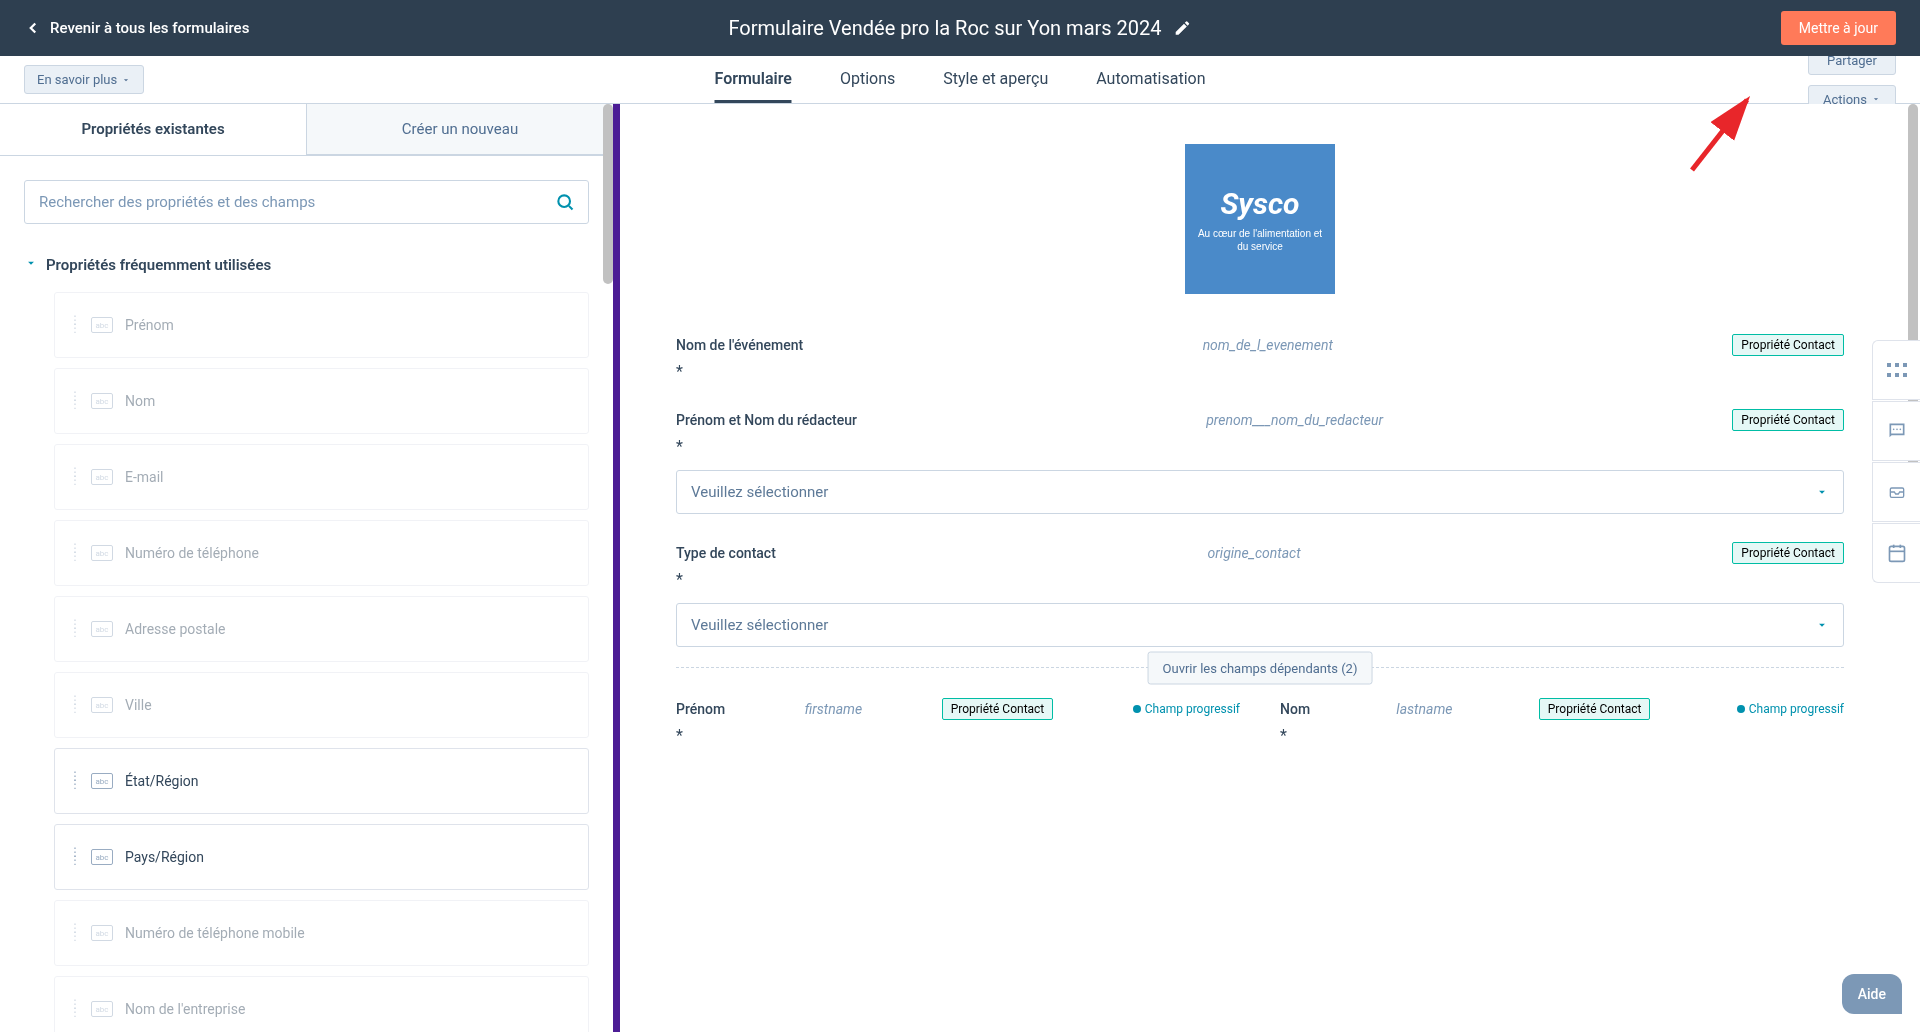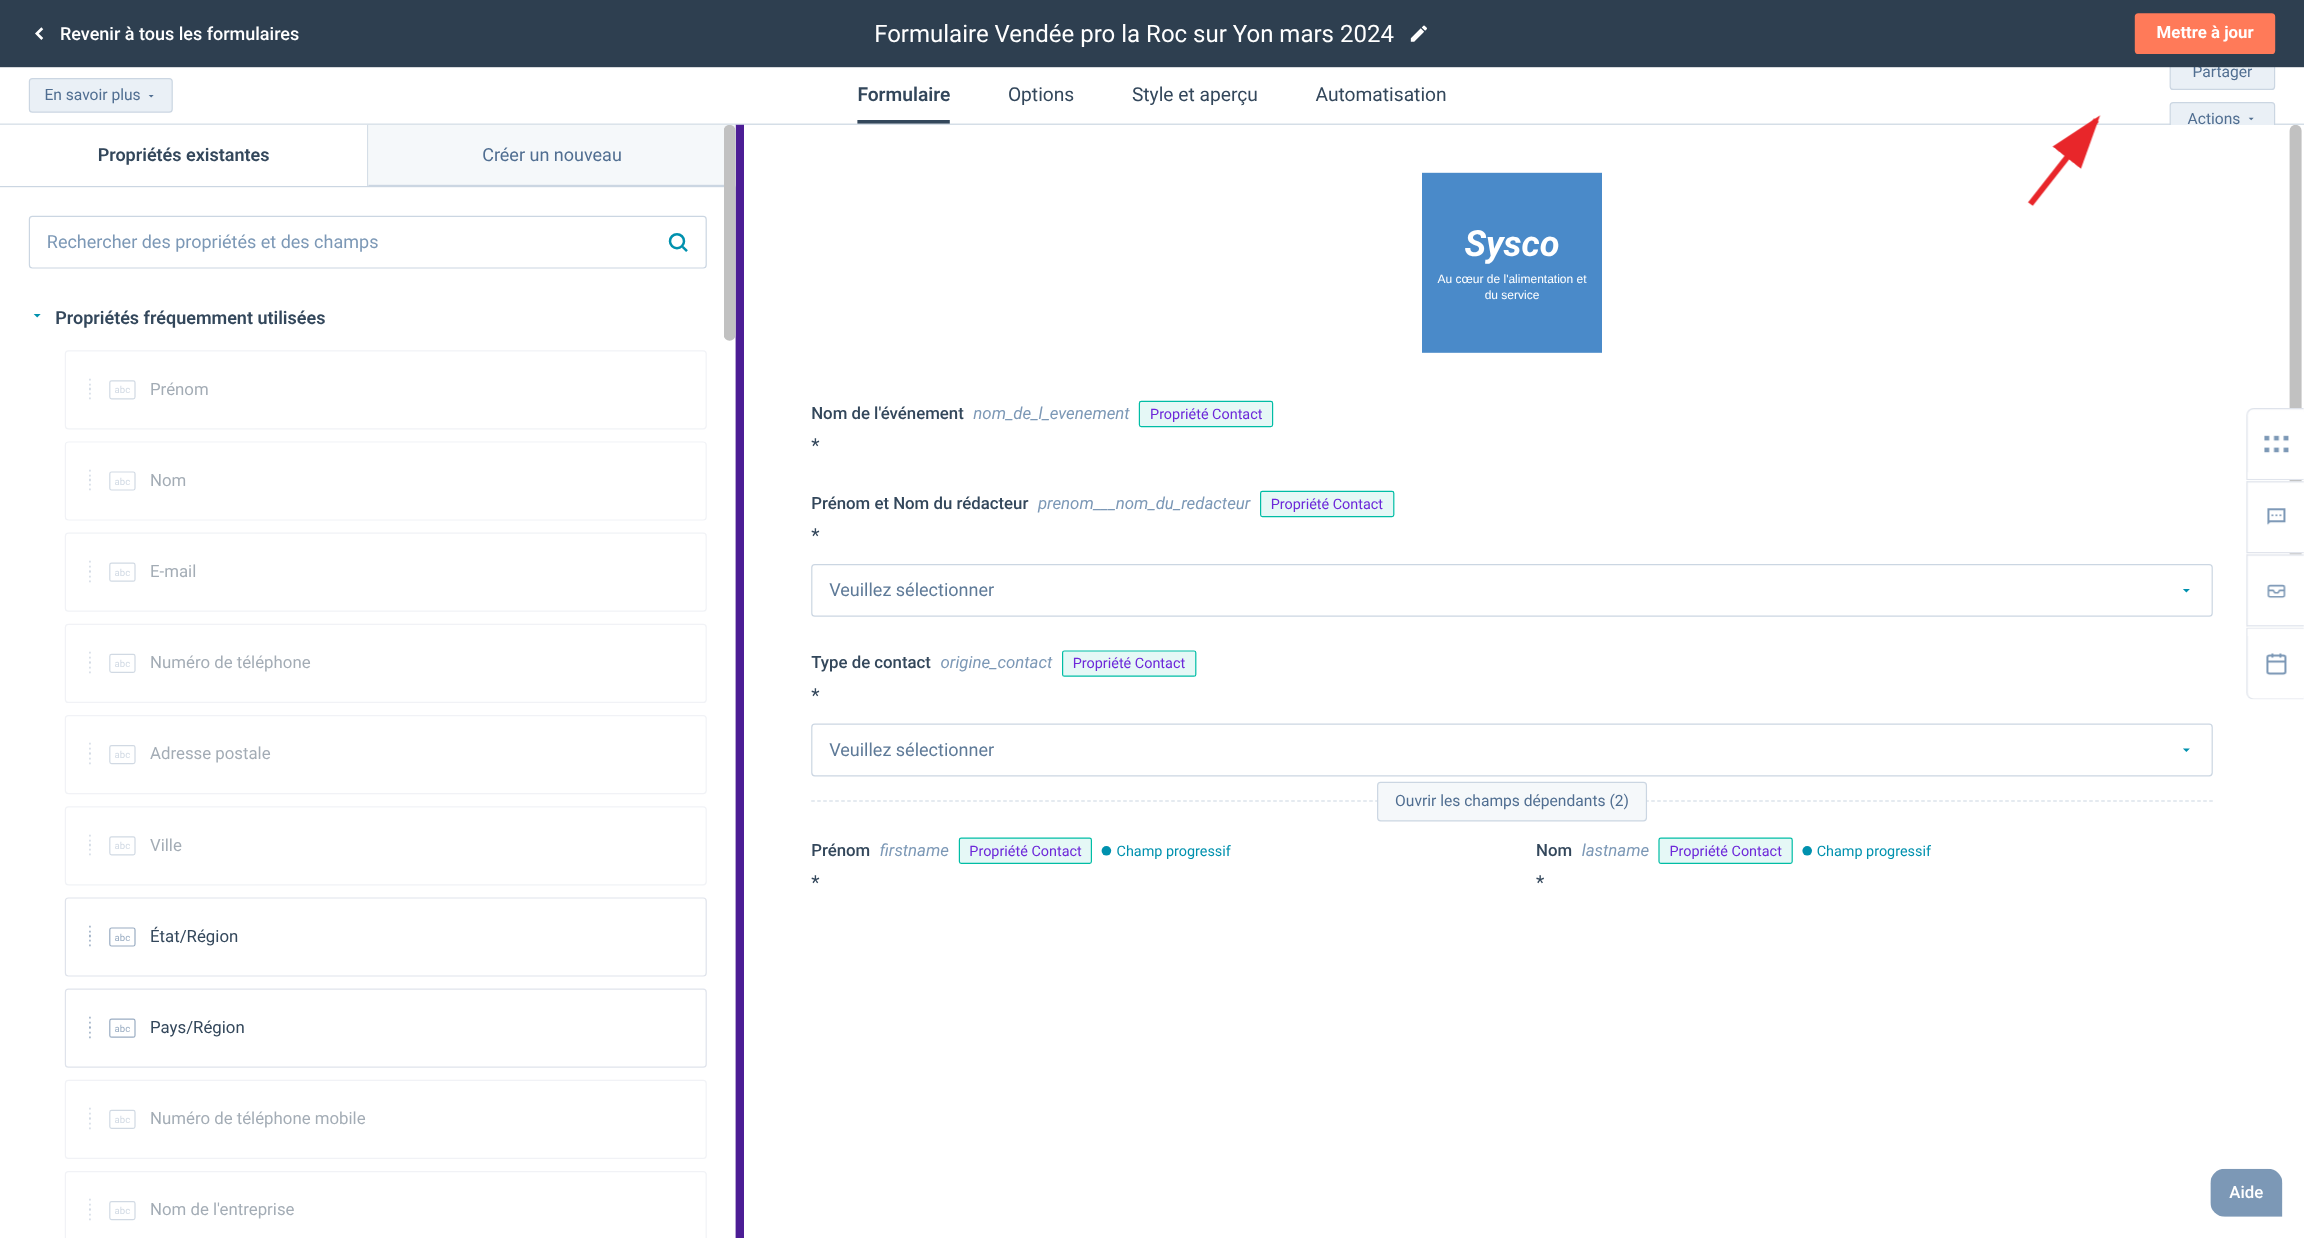--- a/index.html
+++ b/index.html
@@ -4,21 +4,21 @@
 <style>
 * { margin: 0; padding: 0; box-sizing: border-box; font-family: -apple-system, BlinkMacSystemFont, "Segoe UI", Roboto, sans-serif; }
 body { background: #fff; color: #33475b; height: 1032px; width: 1920px; overflow: hidden; }
 
 .topbar { background: #2e3f50; height: 56px; display: flex; align-items: center; padding: 0 24px; color: #fff; position: relative; }
 .back-link { display: flex; align-items: center; gap: 8px; font-size: 15px; font-weight: 500; cursor: pointer; }
 .back-link svg { width: 18px; height: 18px; }
 .form-title-wrap { position: absolute; left: 50%; transform: translateX(-50%); display: flex; align-items: center; gap: 12px; }
 .form-title { font-size: 20px; font-weight: 400; }
 .edit-pencil { color: #fff; width: 18px; height: 18px; cursor: pointer; }
-.update-btn { margin-left: auto; background: #ff7a59; color: #fff; border: none; padding: 9px 18px; font-size: 14px; font-weight: 700; border-radius: 3px; cursor: pointer; }
+.update-btn { margin-left: auto; background: #ff7a59; color: #fff; border: none; padding: 9px 18px; font-size: 14px; font-weight: 400; border-radius: 3px; cursor: pointer; }
 
 .subbar { height: 48px; background: #fff; border-bottom: 1px solid #cbd6e2; display: flex; align-items: center; padding: 0 24px; }
 .learn-more-btn { background: #eaf0f6; border: 1px solid #cbd6e2; color: #506e91; padding: 6px 12px; font-size: 13px; border-radius: 3px; cursor: pointer; display: flex; align-items: center; gap: 4px; }
 .main-tabs { display: flex; gap: 48px; position: absolute; left: 50%; transform: translateX(-50%); }
 .main-tab { font-size: 16px; color: #33475b; padding: 12px 0; cursor: pointer; border-bottom: 3px solid transparent; }
 .main-tab.active { font-weight: 600; border-bottom-color: #33475b; }
 .right-actions { margin-left: auto; display: flex; gap: 10px; flex-direction: column; }
 .btn-secondary { background: #eaf0f6; border: 1px solid #cbd6e2; color: #506e91; padding: 6px 14px; font-size: 13px; border-radius: 3px; cursor: pointer; }
 .btn-secondary.dd { display: flex; align-items: center; gap: 4px; }
 
@@ -52,24 +52,24 @@
 .right-panel { flex: 1; background: #fff; overflow-y: auto; position: relative; }
 .right-scroll-track { position: absolute; right: 0; top: 0; bottom: 0; width: 14px; }
 .right-scroll-thumb { position: absolute; right: 2px; top: 0; width: 10px; height: 400px; background: #c1c1c1; border-radius: 5px; }
 .form-canvas { padding: 40px 56px 100px 56px; max-width: 1280px; }
 .logo-block { display: flex; justify-content: center; margin-bottom: 40px; }
 .logo-tile { width: 150px; height: 150px; background: #4a8ac9; color: #fff; display: flex; flex-direction: column; align-items: center; justify-content: center; font-family: Georgia, serif; text-align: center; padding: 10px; }
 .logo-brand { font-size: 30px; font-style: italic; font-weight: bold; }
 .logo-tag { font-size: 10px; line-height: 1.3; margin-top: 6px; font-family: sans-serif; font-style: normal; }
 
 .form-field-block { margin-bottom: 28px; }
-.field-label-row { display: flex; align-items: center; flex-wrap: wrap; gap: 8px; font-size: 14px; color: #33475b; margin-bottom: 6px; }
+.field-label-row { display: flex; align-items: center; flex-wrap: wrap; gap: 8px; font-size: 14px; color: #33475b; margin-bottom: 6px; justify-content: space-between; }
 .field-label { font-weight: 500; }
 .field-api { font-style: italic; color: #7c98b6; }
-.prop-badge { border: 1px solid #00bda5; background: #e5f8f6; color: #6d28d9; font-size: 12px; padding: 3px 8px; border-radius: 2px; }
+.prop-badge { border: 1px solid #00bda5; background: #e5f8f6; color: #000000; font-size: 12px; padding: 3px 8px; border-radius: 2px; }
 .required { display: block; margin-top: 2px; color: #33475b; }
 .radio-row { display: flex; align-items: center; gap: 10px; margin-top: 12px; }
 .radio-outer { width: 18px; height: 18px; border: 2px solid #0091ae; border-radius: 50%; display: flex; align-items: center; justify-content: center; }
 .radio-inner { width: 8px; height: 8px; background: #0091ae; border-radius: 50%; }
 .select-box { margin-top: 14px; border: 1px solid #cbd6e2; border-radius: 3px; padding: 12px 14px; font-size: 15px; color: #5e7a98; display: flex; align-items: center; justify-content: space-between; cursor: pointer; }
 .select-box svg { color: #0091ae; width: 14px; height: 14px; }
 
 .dependent-bar { border-top: 1px dashed #cbd6e2; position: relative; margin: 20px 0 30px; height: 1px; }
 .dependent-btn { position: absolute; left: 50%; top: 50%; transform: translate(-50%, -50%); background: #f5f8fa; border: 1px solid #cbd6e2; padding: 8px 14px; font-size: 13px; color: #506e91; border-radius: 3px; cursor: pointer; }
 

